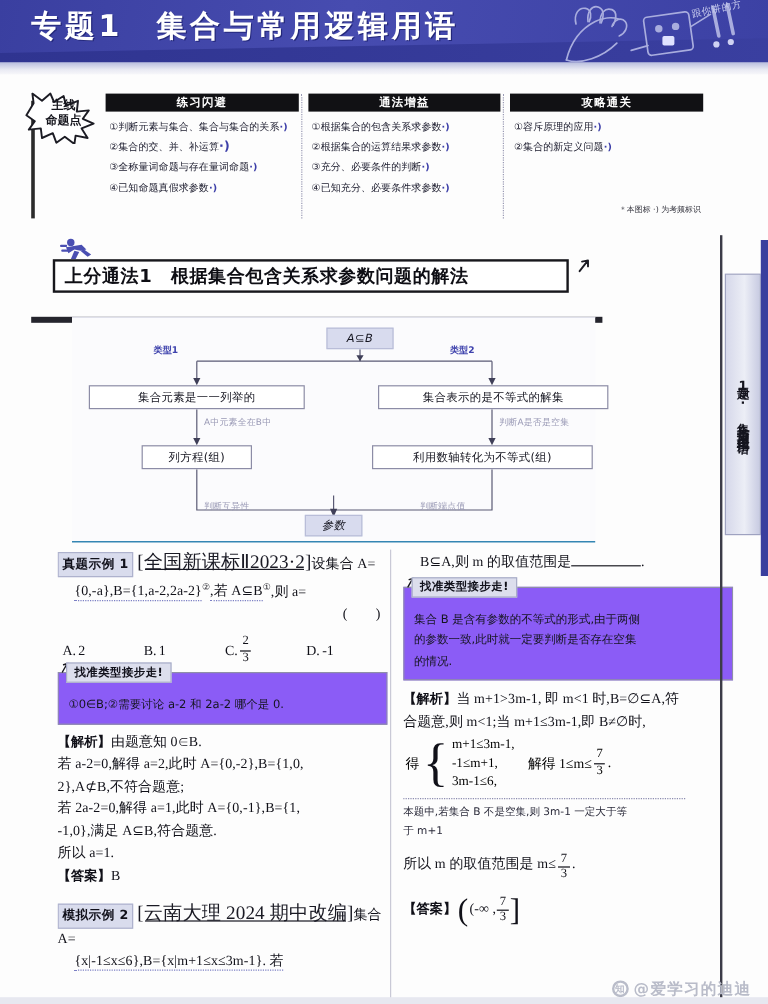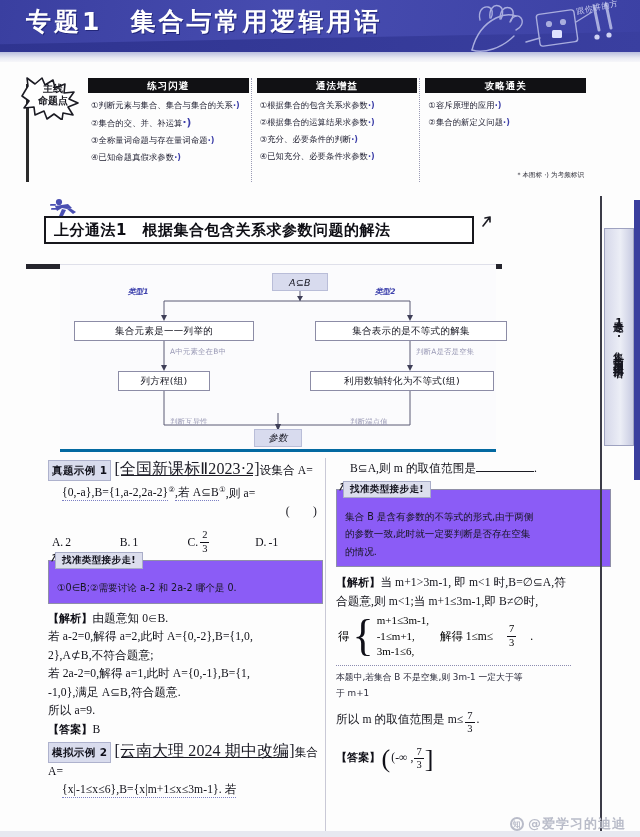--- a/index.html
+++ b/index.html
@@ -94,32 +94,32 @@
   }
   .sec-label {
     font-family:"DejaVu Sans", sans-serif; font-weight:bold;
     font-size:15px; color:#0e0e14; letter-spacing:.5px; white-space:nowrap;
   }
   .sec-tick { position:absolute; left:437px; top:8px; width:18px; height:14px; }
 
   
   .flow {
     position:absolute; left:60px; top:264px; width:436px; height:188px;
-    background:#fbfbfd; border-top:1px solid #dfe0ea; border-bottom:3px solid #0369a1;
+    background:#fbfbfd; border-top:1px solid #dfe0ea; border-bottom:1px solid #0369a1;
   }
   .fnode {
     position:absolute; border:1px solid #8c8ca6; background:#ffffff;
     font-family:"DejaVu Sans", sans-serif; font-size:9.5px; color:#14141f;
     display:flex; align-items:center; justify-content:center;
     white-space:nowrap; letter-spacing:.3px;
   }
   .fnode.fill { background:#d8dbee; border-color:#b9bdd8; font-style:italic; }
   .ftag {
     position:absolute; font-family:"DejaVu Sans", sans-serif; font-weight:bold;
-    font-size:7.6px; color:#3f43ad; font-style:italic; white-space:nowrap;text-align:center;
+    font-size:7.6px; color:#3f43ad; white-space:nowrap;text-align:center;
   }
   .fedge-label {
     position:absolute; font-family:"DejaVu Sans", sans-serif;
     font-size:7.4px; color:#9a9ab6; white-space:nowrap; letter-spacing:.2px;
   }
   .flow svg { position:absolute; left:0; top:0; }
 
   
   .col { position:absolute; top:460px; width:275px; height:372px; overflow:hidden; }
   .col-l { left:48px; }
@@ -157,21 +157,21 @@
     position:absolute; left:6px; top:-9px; background:#dcdeed; border:1px solid #a9adc8;
     font-family:"DejaVu Sans", sans-serif; font-weight:bold; font-size:9.5px;
     color:#10101a; padding:1px 6px; letter-spacing:.4px; white-space:nowrap;
   }
   .hint-corner { position:absolute; left:2px; top:-13px; width:9px; height:9px; }
   .hint-body { font-family:"DejaVu Sans", sans-serif; font-size:9.6px; line-height:17.5px; color:#15151f; }
 
   .sysbrace { display:flex; align-items:center; gap:3px; margin:2px 0 2px 2px; }
   .brace { font-size:44px; line-height:40px; font-family:"Liberation Serif", serif; color:#101018; }
   .syslines { font-family:"Liberation Serif", serif; font-size:11px; line-height:15.5px; }
-  .sysrhs { margin-left:8px; font-family:"Liberation Serif", serif; font-size:11.5px; display:flex; align-items:center; gap:14px; }
+  .sysrhs { margin-left:8px; font-family:"Liberation Serif", serif; font-size:11.5px; display:flex; align-items:center; gap:2px; }
 
   .note-sep { border-top:1.5px dotted #8c8cb0; margin:5px 0 3px 0; width:235px; }
   .note { font-family:"DejaVu Sans", sans-serif; font-size:8.8px; line-height:16px; color:#2a2a3a; }
 
   
   .rtab {
     position:absolute; right:6px; top:228px; width:30px; height:218px;
     background: linear-gradient(90deg,#d6d8ea 0%,#eceef6 55%,#c8cbe2 100%);
     border:1px solid #9ea2c0;
     display:flex; align-items:center; justify-content:center;
@@ -398,27 +398,27 @@
       <div class="hint-body">①0∈B;②需要讨论 a-2 和 2a-2 哪个是 0.</div>
     </div>
 
     <p class="ln" style="margin-top:6px;">
       <span class="bold-tag">【解析】</span><span>由题意知 0∈B.</span>
     </p>
     <p class="ln">若 a-2=0,解得 a=2,此时 A={0,-2},B={1,0,</p>
     <p class="ln">2},A⊄B,不符合题意;</p>
     <p class="ln">若 2a-2=0,解得 a=1,此时 A={0,-1},B={1,</p>
     <p class="ln">-1,0},满足 A⊆B,符合题意.</p>
-    <p class="ln">所以 a=9.</p>
+    <p class="ln">所以 a=1.</p>
 
     <p class="ln">
       <span class="bold-tag">【答案】</span><span>B</span>
     </p>
 
-    <p class="ln" style="margin-top:3px;">
+    <p class="ln" style="margin-top:14px;">
       <span class="tagbox">模拟示例 2</span><span class="src">[云南大理 2024 期中改编]</span><span>集合 A=</span>
     </p>
     <p class="ln indent">
       <span class="wav">{x|-1≤x≤6},B={x|m+1≤x≤3m-1}. 若</span>
     </p>
   </div>
 
   <div class="col col-r">
 
     <p class="ln indent">

